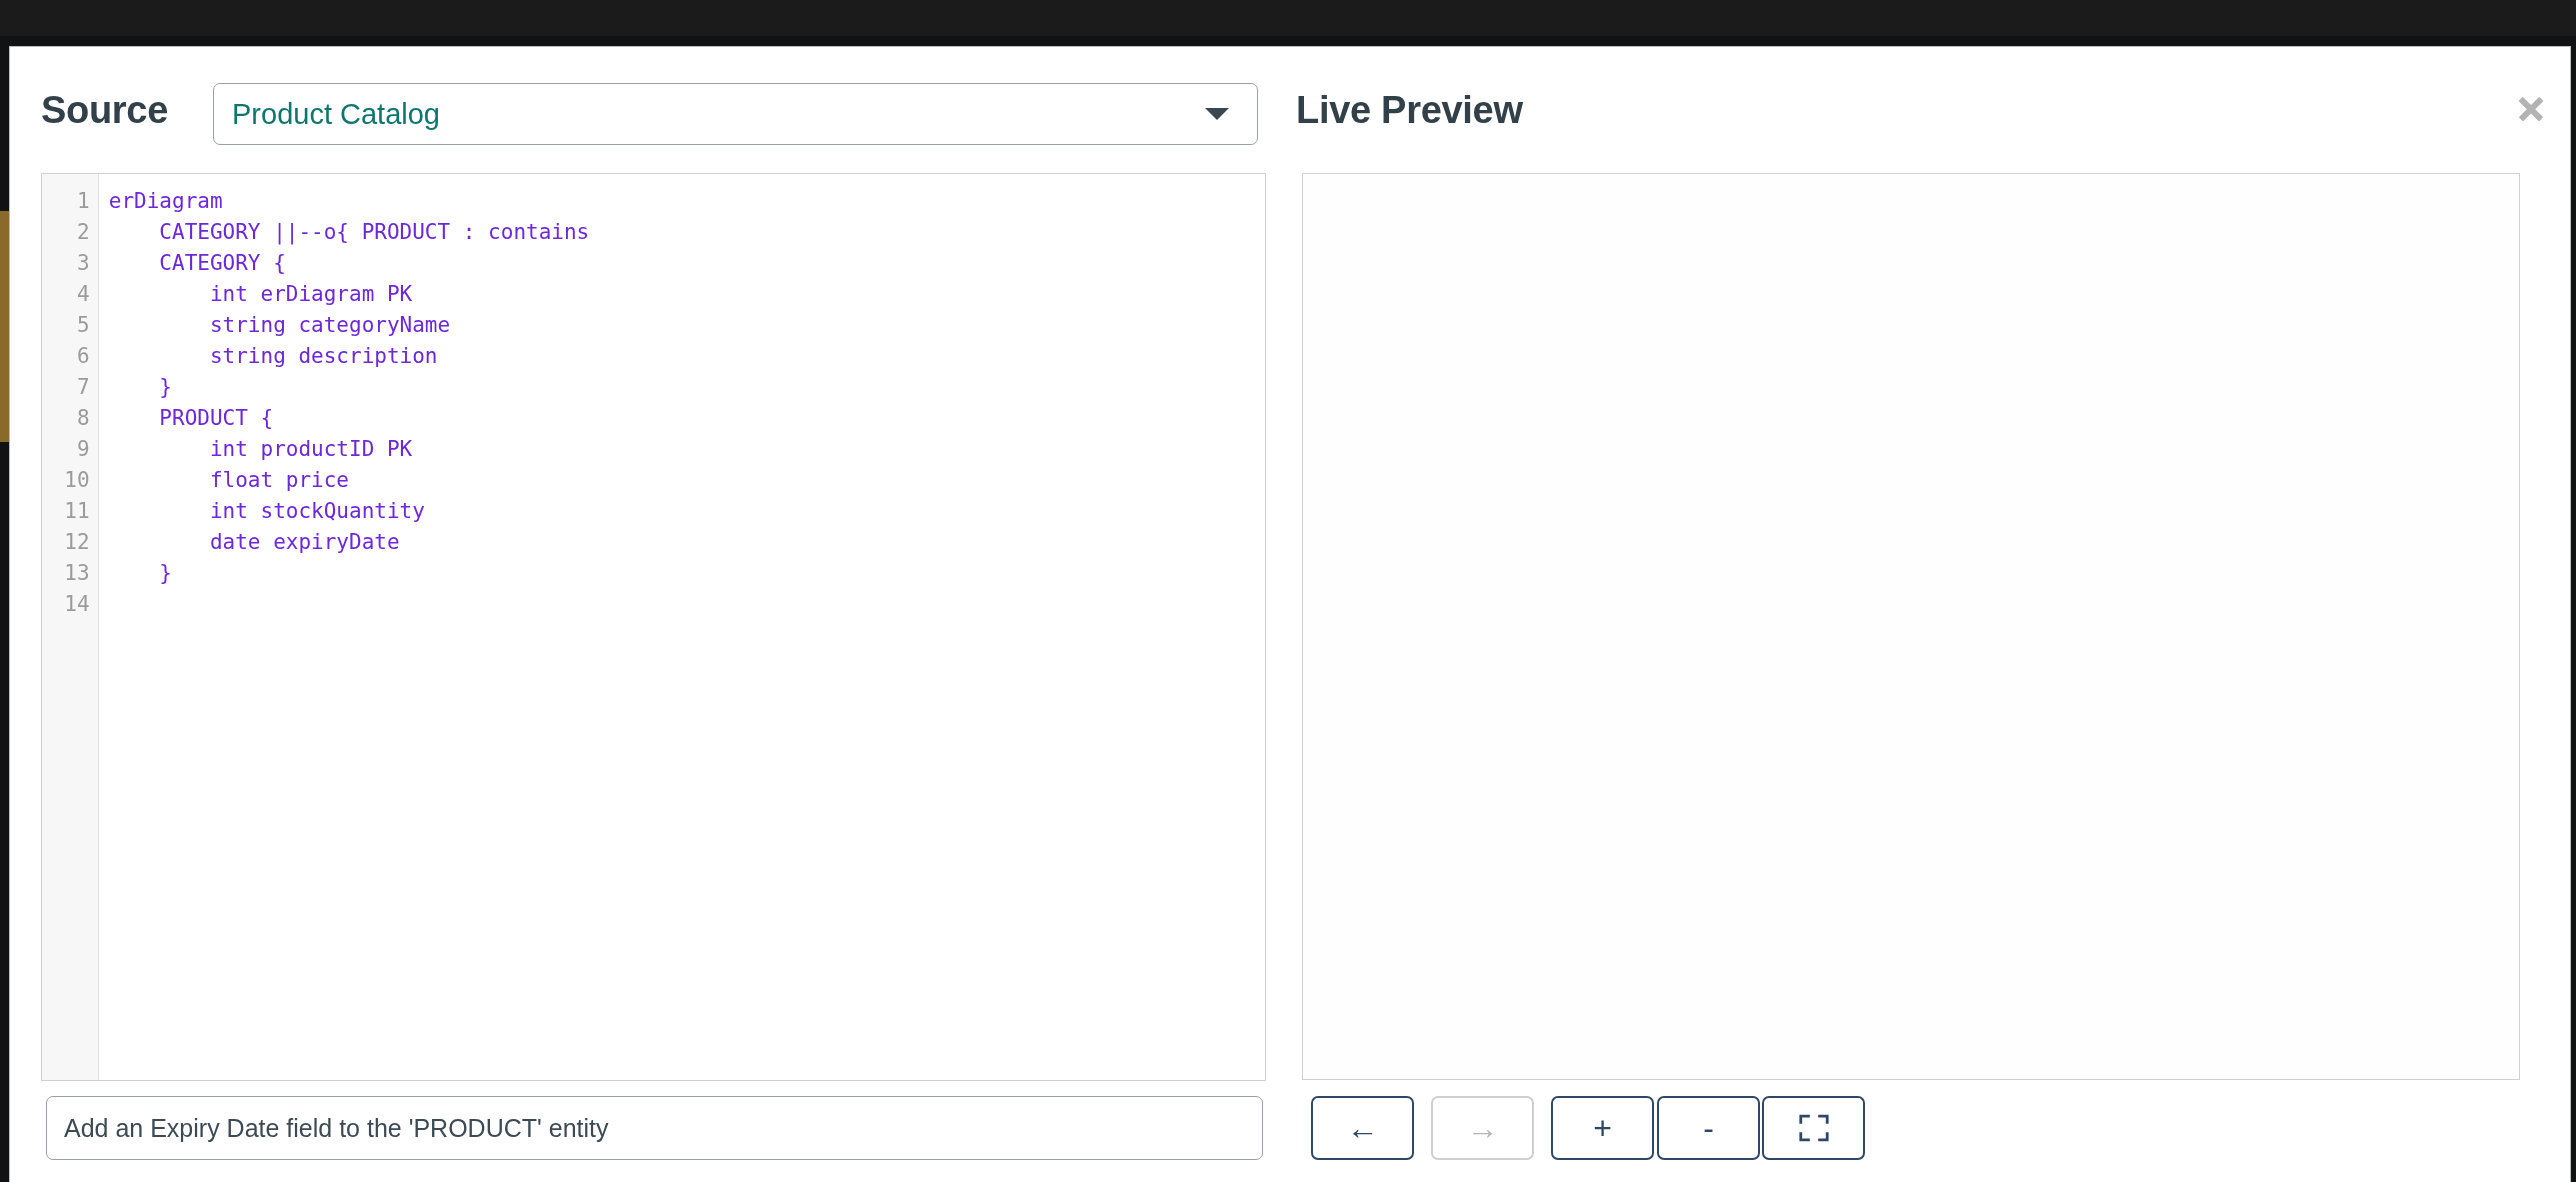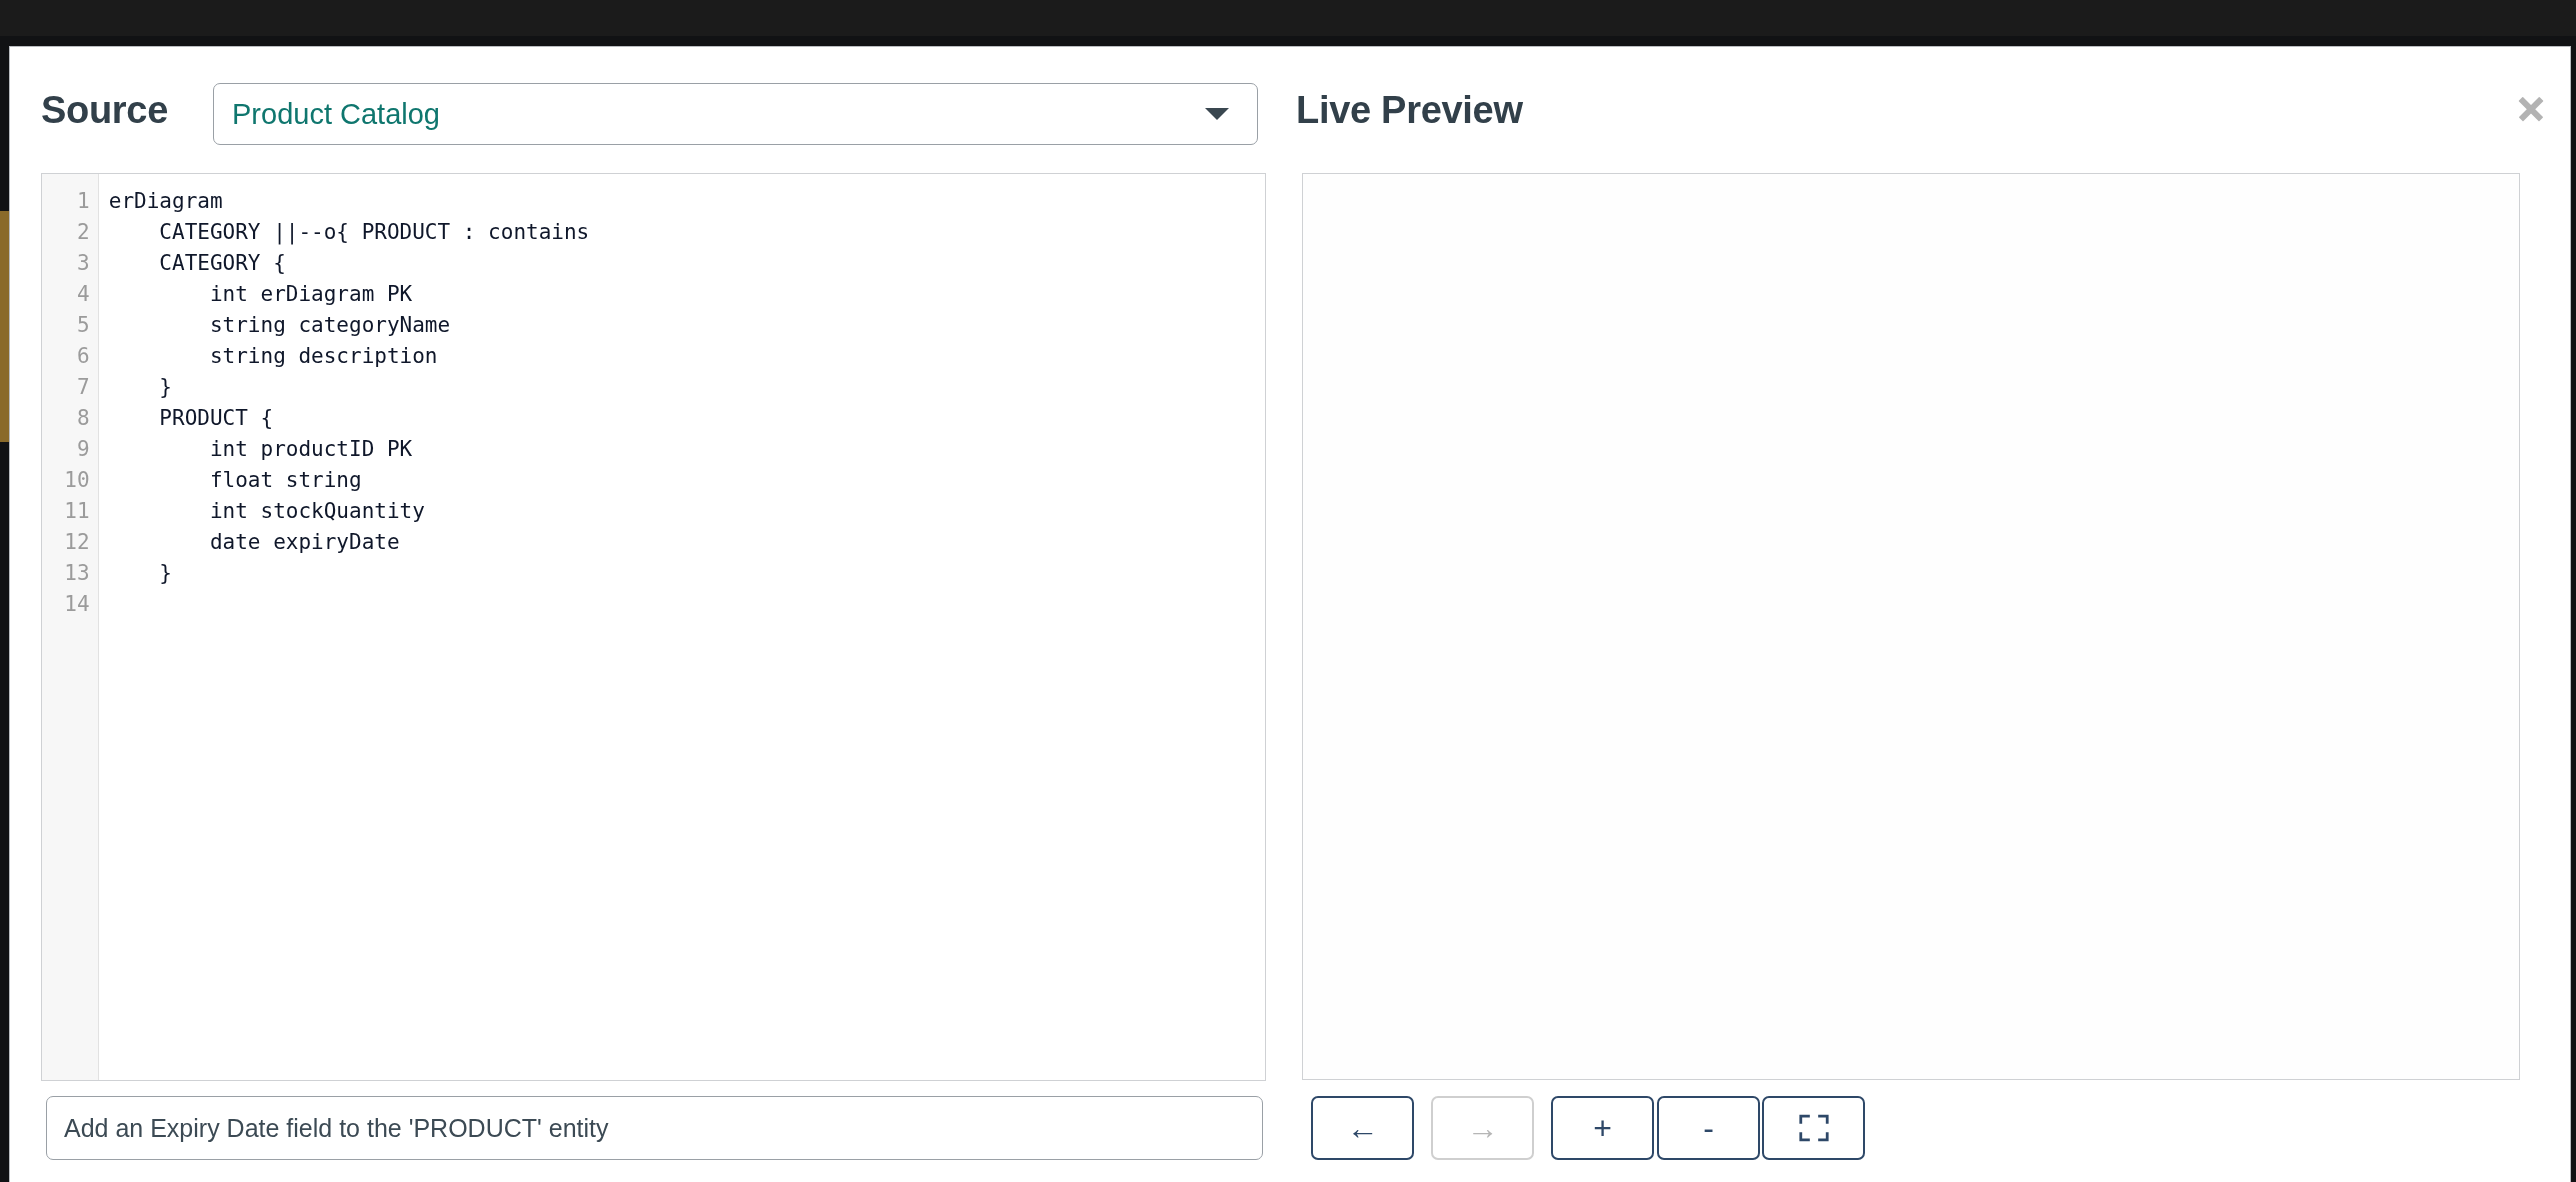--- a/index.html
+++ b/index.html
@@ -155,21 +155,21 @@
   .code {
     flex: 1 1 auto;
     padding-top: 12px;
     padding-left: 9.8px;
     box-sizing: border-box;
   }
   .code div {
     font-family: "DejaVu Sans Mono", monospace;
     font-size: 21px;
     line-height: 31px;
-    color: #0f172a;
+    color: #6d28d9;
     white-space: pre;
   }
 
   
   .prompt {
     position: absolute;
     left: 36px;
     top: 1049px;
     width: 1217px;
     height: 64px;
@@ -281,21 +281,21 @@
       <div class="code" id="code">
           <div>erDiagram</div>
           <div>    CATEGORY ||--o{ PRODUCT : contains</div>
           <div>    CATEGORY {</div>
           <div>        int erDiagram PK</div>
           <div>        string categoryName</div>
           <div>        string description</div>
           <div>    }</div>
           <div>    PRODUCT {</div>
           <div>        int productID PK</div>
-          <div>        float string</div>
+          <div>        float price</div>
           <div>        int stockQuantity</div>
           <div>        date expiryDate</div>
           <div>    }</div>
         </div>
     </div>
 
     <div class="prompt">
       <span class="ptext">Add an Expiry Date field to the 'PRODUCT' entity</span>
     </div>
 

